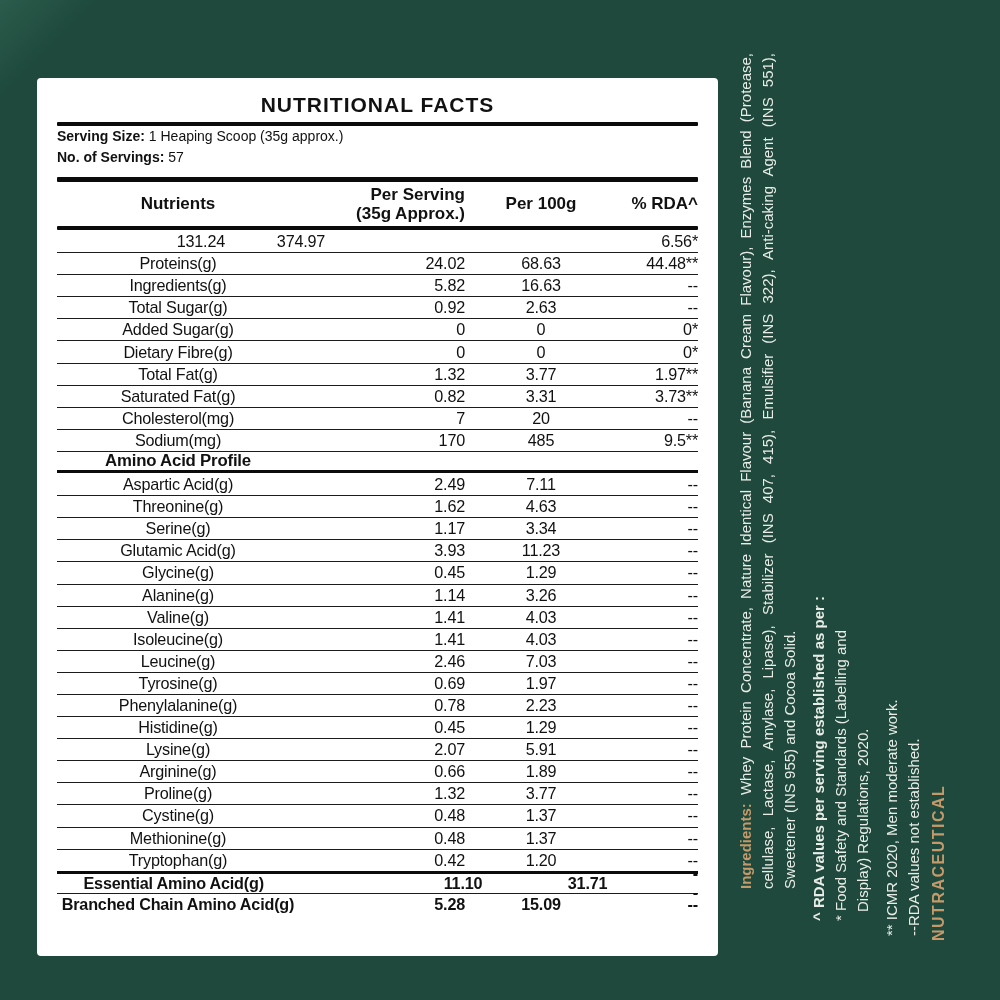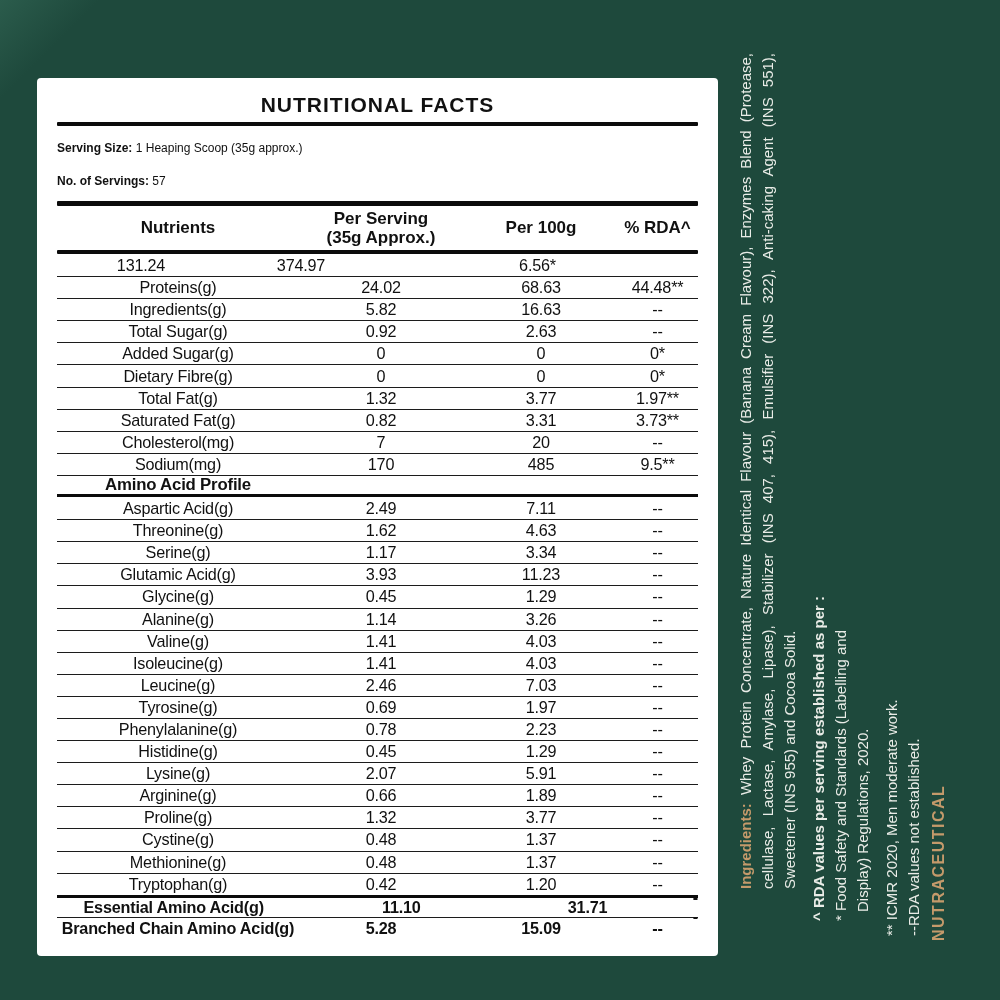--- a/index.html
+++ b/index.html
@@ -17,31 +17,31 @@
   }
   .panel-title {
     text-align:center; font-weight:bold; font-size:21px; letter-spacing:1px;
     padding-top:13px; height:28px; line-height:28px;
   }
   .rule { background:#0b0b0b; border-radius:1px; }
   .rule.r1 { height:4px; margin-top:3px; }
   .rule.r2 { height:5px; margin-top:9px; }
   .rule.r3 { height:4px; }
 
-  .serving-line { font-size:12px; line-height:21px; margin-top:12px; }
+  .serving-line { font-size:14px; line-height:21px; }
   .serving-line .lbl { font-weight:bold; }
 
   .col-header { display:flex; align-items:center; height:44px; font-weight:bold; font-size:17px; }
   .col-header .two-line { line-height:19px; }
 
   .cell   { box-sizing:border-box; }
   .c-name    { width:240px; text-align:center; padding-left:2px; }
-  .c-serving { width:168px; text-align:center; }
+  .c-serving { width:168px; text-align:right; }
   .c-100g    { width:152px; text-align:center; }
-  .c-rda     { flex:1;      text-align:center; }
+  .c-rda     { flex:1;      text-align:right; }
 
   .table-body { }
   .t-row {
     display:flex; align-items:center; height:22.1px; box-sizing:border-box;
     font-size:16.2px; letter-spacing:-0.2px;
   }
   .t-row + .t-row { border-top:1.5px solid var(--line); }
   .t-row.section { font-weight:bold; border-bottom:3.5px solid #0b0b0b; font-size:16.8px; }
   .t-row.section + .t-row { border-top:none; }
   .t-row.thick-top { border-top:3px solid #0b0b0b;gap:32px; }

